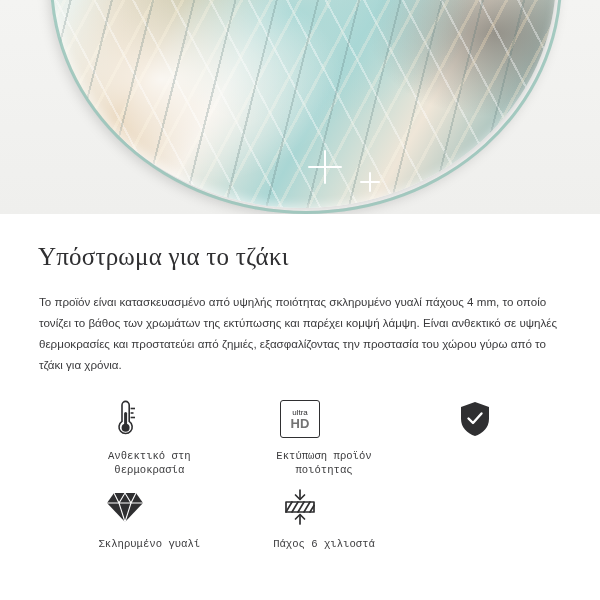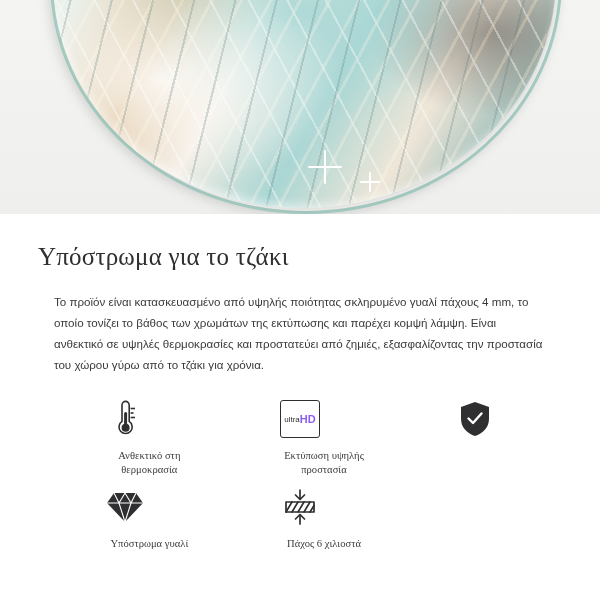--- a/index.html
+++ b/index.html
@@ -111,21 +111,21 @@
     letter-spacing: 0.2px;
   }
   .headline .line {
     display: block;
   }
   .body-text {
     font-family: "Liberation Sans", sans-serif;
     font-size: 11.6px;
     line-height: 21px;
     color: #3a3a3c;
-    margin: 16px;
+    margin: 1px;
     max-width: 524px;
   }
 
   
   .features {
     display: grid;
     grid-template-columns: repeat(3, 1fr);
     row-gap: 8px;
     margin-top: 22px;
   }
@@ -137,21 +137,21 @@
     padding: 0 6px;
   }
   .feature-icon {
     height: 44px;
     display: flex;
     align-items: center;
     justify-content: center;
     margin-bottom: 8px;
   }
   .feature-label {
-    font-family: Liberation Serif, serif;
+    font-family: Liberation Mono, monospace;
     font-size: 10.6px;
     color: #3b3b3d;
     line-height: 14px;
     margin-left: 48px;
   }
 
   svg { display: block; }
 </style>
 </head>
 <body>
@@ -193,26 +193,26 @@
             </g>
             <circle cx="17.6" cy="28.8" r="4" fill="#2f2f31"></circle>
             <rect x="16.1" y="13" width="3" height="13" rx="1.5" fill="#2f2f31"></rect>
           </svg>
         </div>
         <div class="feature-label">Ανθεκτικό στη θερμοκρασία</div>
       </div>
 
       <div class="feature">
         <div class="feature-icon">
-          <div style="position:relative;width:38px;height:36px;border:1.6px solid #2f2f31;border-radius:3px;display:flex;align-items:center;justify-content:center;">
+          <div style="position:relative;width:38px;height:36px;border:1.6px solid #2f2f31;border-radius:3px;display:flex;flex-direction:column;align-items:center;justify-content:center;">
             <span style="font-family:'Liberation Sans',sans-serif;font-size:8px;color:#2f2f31;line-height:9px;">ultra</span>
-            <span style="font-family:'Liberation Sans',sans-serif;font-size:11px;font-weight:bold;color:#8b5cf6;line-height:14px;">HD</span>
+            <span style="font-family:'Liberation Sans',sans-serif;font-size:13px;font-weight:bold;color:#737373;line-height:14px;">HD</span>
           </div>
         </div>
-        <div class="feature-label">Εκτύπωση υψηλής προστασία</div>
+        <div class="feature-label">Εκτύπωση προϊόν ποιότητας</div>
       </div>
 
       <div class="feature">
         <div class="feature-icon">
           <svg width="36" height="40" viewBox="0 0 36 40">
             <path d="M18 3 L32 8 V20 C32 28.5 25.6 34.5 18 37 C10.4 34.5 4 28.5 4 20 V8 Z" fill="#2f2f31"></path>
             <path d="M11.5 19.5 L16 24 L24.5 14.5" fill="none" stroke="#ffffff" stroke-width="2.4" stroke-linecap="round" stroke-linejoin="round"></path>
           </svg>
         </div>
       </div>
@@ -222,21 +222,21 @@
           <svg width="40" height="36" viewBox="0 0 40 36">
             <path d="M9 4 H31 L38 14 L20 33 L2 14 Z" fill="#2f2f31"></path>
             <g stroke="#ffffff" stroke-width="1.1" fill="none">
               <path d="M2 14 H38"></path>
               <path d="M9 4 L14 14 L20 33"></path>
               <path d="M31 4 L26 14 L20 33"></path>
               <path d="M14 14 L20 4 L26 14"></path>
             </g>
           </svg>
         </div>
-        <div class="feature-label">Υπόστρωμα γυαλί</div>
+        <div class="feature-label">Σκληρυμένο γυαλί</div>
       </div>
 
 
       <div class="feature">
         <div class="feature-icon">
           <svg width="42" height="38" viewBox="0 0 42 38">
             <g stroke="#2f2f31" stroke-width="1.7" fill="none" stroke-linecap="round" stroke-linejoin="round">
               <path d="M21 2 V11"></path>
               <path d="M16.5 7 L21 11.5 L25.5 7"></path>
               <path d="M21 36 V27"></path>

